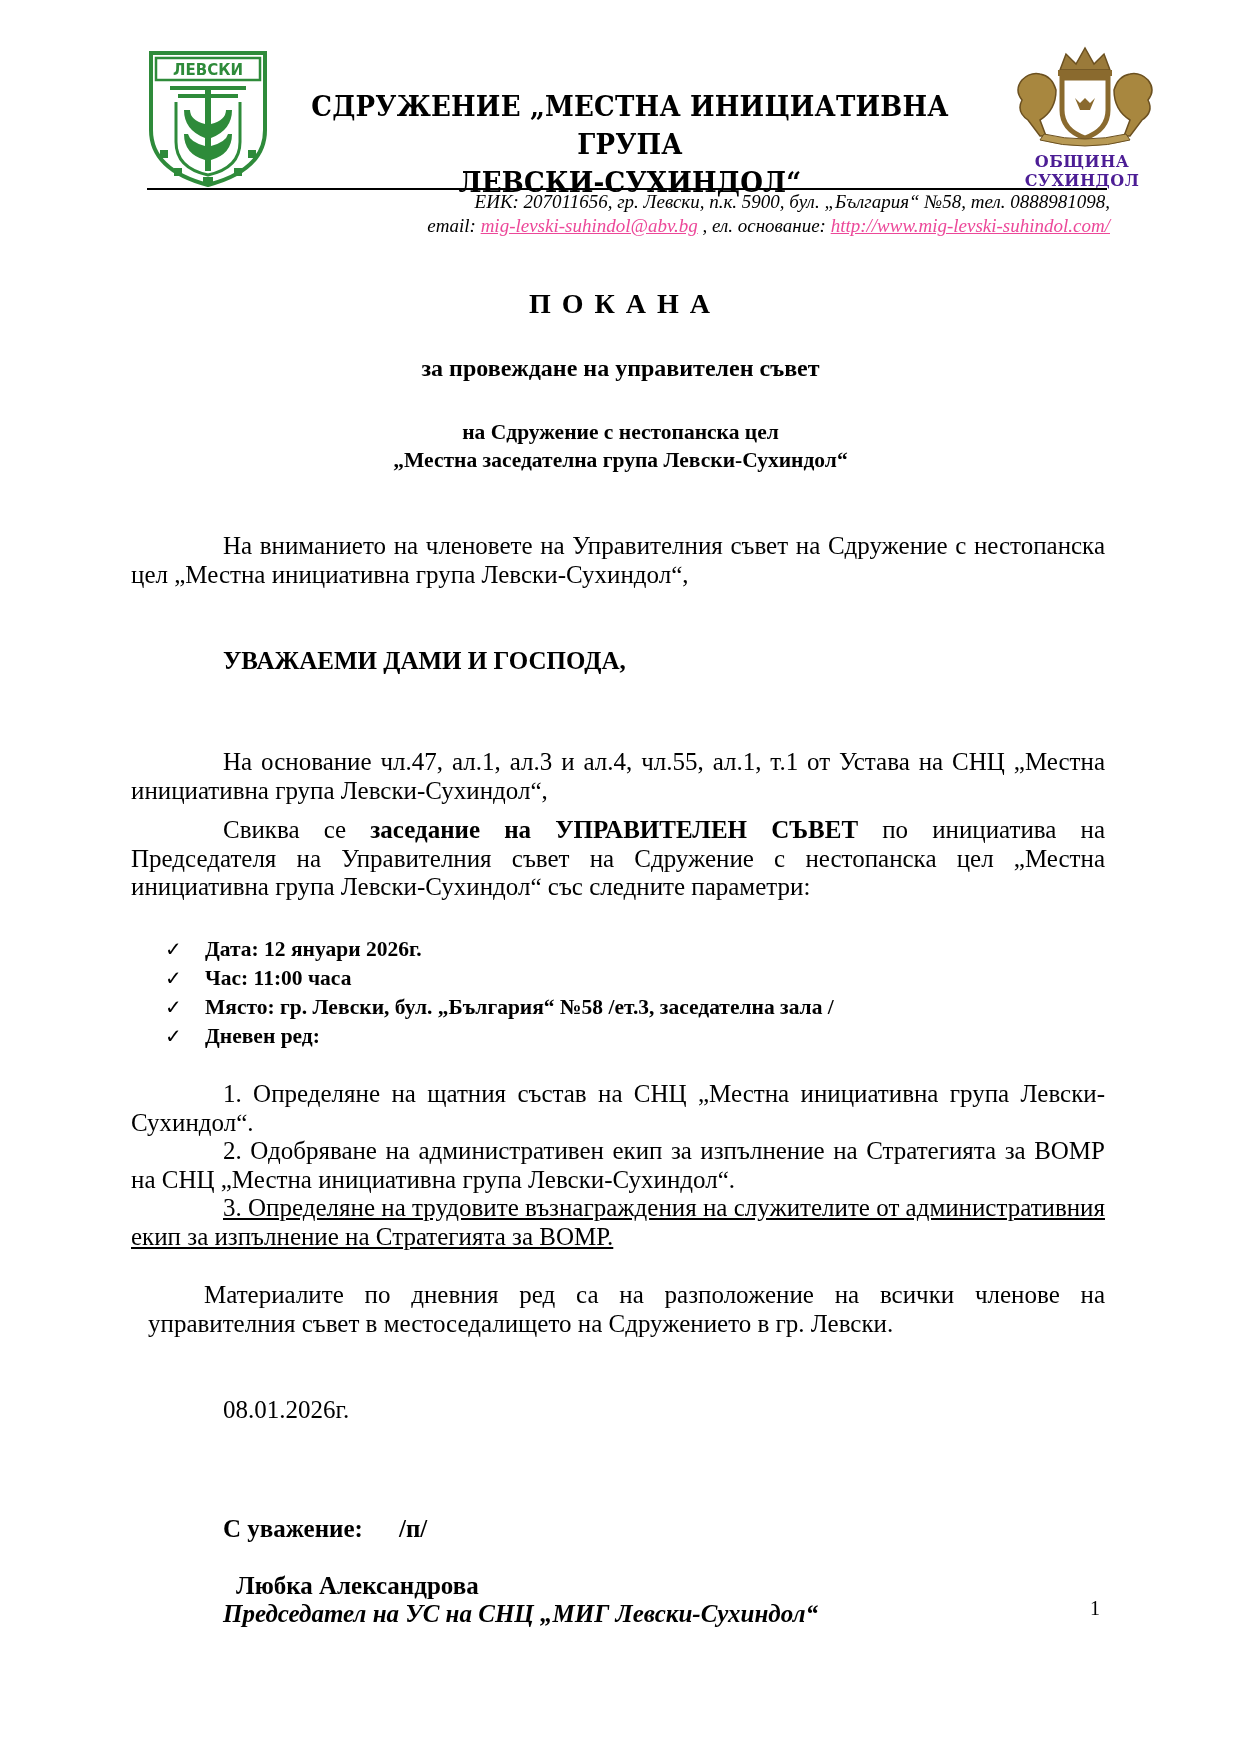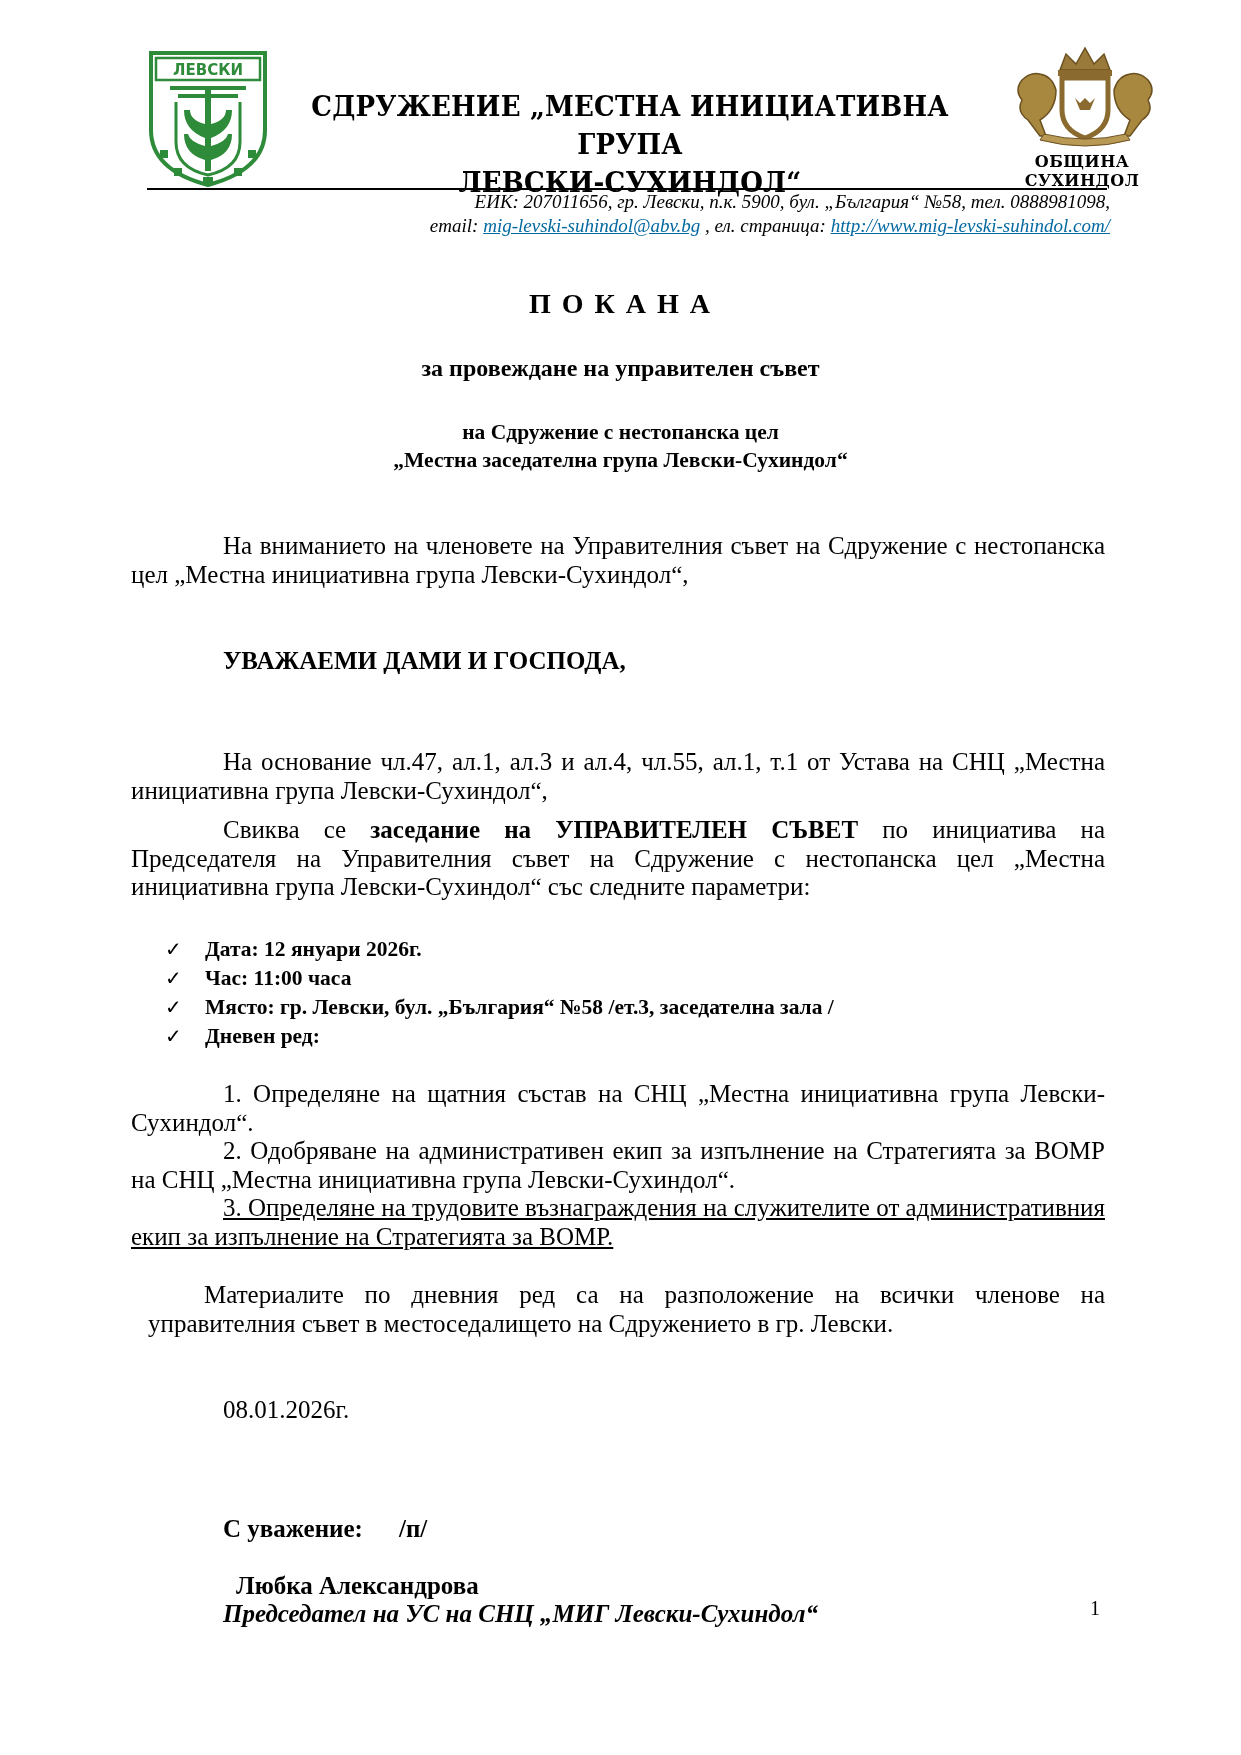--- a/index.html
+++ b/index.html
@@ -6,21 +6,21 @@
   body { width:1241px; height:1755px; position:relative; overflow:hidden;
          font-family:"Liberation Serif", "DejaVu Serif", serif; color:#000; }
   .abs { position:absolute; }
   .logo-left { left:148px; top:50px; width:120px; height:138px; }
   .logo-right { left:1000px; top:40px; width:170px; height:140px; }
   .header-title { left:240px; top:88px; width:780px; text-align:center;
     font-family:"DejaVu Serif", "Liberation Serif", serif; font-weight:bold;
     font-size:28px; line-height:38px; letter-spacing:0.2px; transform:scaleX(0.93); transform-origin:center top; }
   .rule { left:147px; top:188px; width:960px; height:0; border-top:2px solid #000; }
   .contact { left:150px; width:960px; text-align:right; font-style:italic; font-size:19px; line-height:24px; }
-  .contact a { color:#0369a1; text-decoration:underline; }
+  .contact a { color:#ec4899; text-decoration:underline; }
   .center-bold { left:0; width:1241px; text-align:center; font-weight:bold; }
   .para { left:131px; width:974px; font-size:25px; line-height:28.5px; text-align:justify; }
   .indent { text-indent:92px; }
   .bold { font-weight:bold; }
   .checklist { left:165px; top:935px; list-style:none; margin:0; padding:0; font-size:21.5px; line-height:29px; font-weight:bold; }
   .checklist li { display:flex; align-items:baseline; }
   .checklist .tick { width:40px; font-weight:normal; font-size:20px; }
   .page-num { left:1090px; top:1597px; font-size:20px; }
 </style>
 </head>
@@ -55,30 +55,30 @@
 <div class="abs logo-right">
   <svg width="170" height="112" viewBox="0 0 170 112">
     <path d="M60,30 L66,14 L76,24 L85,8 L94,24 L104,14 L110,30 Z" fill="#9a7a3a" stroke="#6b5020" stroke-width="1.5"></path>
     <rect x="58" y="30" width="54" height="6" fill="#8a6a2e"></rect>
     <path d="M62,38 H108 V70 Q108,90 85,98 Q62,90 62,70 Z" fill="#fff" stroke="#8a6a2e" stroke-width="5"></path>
     <path d="M75,58 l5,5 l5,-5 l5,5 l5,-5 l-5,12 h-10 Z" fill="#8a6a2e"></path>
     <path d="M22,40 Q14,50 22,60 Q16,72 28,80 L40,96 L46,96 L40,80 Q56,70 56,50 Q52,36 40,34 Q30,32 22,40 Z" fill="#a8873f" stroke="#6b5020" stroke-width="1.5"></path>
     <path d="M148,40 Q156,50 148,60 Q154,72 142,80 L130,96 L124,96 L130,80 Q114,70 114,50 Q118,36 130,34 Q140,32 148,40 Z" fill="#a8873f" stroke="#6b5020" stroke-width="1.5"></path>
     <path d="M40,100 Q85,112 130,100 L126,94 Q85,104 44,94 Z" fill="#b89a55" stroke="#6b5020" stroke-width="1"></path>
   </svg>
-  <div style="position:absolute; left:-8px; top:112px; width:180px; text-align:center; font-family:'DejaVu Serif', serif; font-weight:bold; font-size:16px; color:#000000; letter-spacing:0.5px;">ОБЩИНА СУХИНДОЛ</div>
+  <div style="position:absolute; left:-8px; top:112px; width:180px; text-align:center; font-family:'DejaVu Serif', serif; font-weight:bold; font-size:16px; color:#4c1d95; letter-spacing:0.5px;">ОБЩИНА СУХИНДОЛ</div>
 </div>
 
 <div class="abs rule"></div>
 
 <div class="abs contact" style="top:190px;">ЕИК: 207011656, гр. Левски, п.к. 5900, бул. „България“ №58, тел. 0888981098,</div>
 <div class="abs contact" style="top:214px;">
   <span>email:</span>
   <a>mig-levski-suhindol@abv.bg</a>
-  <span>, ел. страница:</span>
+  <span>, ел. основание:</span>
   <a>http://www.mig-levski-suhindol.com/</a>
 </div>
 
 <div class="abs center-bold" style="top:288px; font-size:28px; letter-spacing:2px;">П О К А Н А</div>
 <div class="abs center-bold" style="top:355px; font-size:24px;">за провеждане на управителен съвет</div>
 <div class="abs center-bold" style="top:418px; font-size:21.5px; line-height:28px;">
   <div>на Сдружение с нестопанска цел</div>
   <div>„Местна заседателна група Левски-Сухиндол“</div>
 </div>
 

